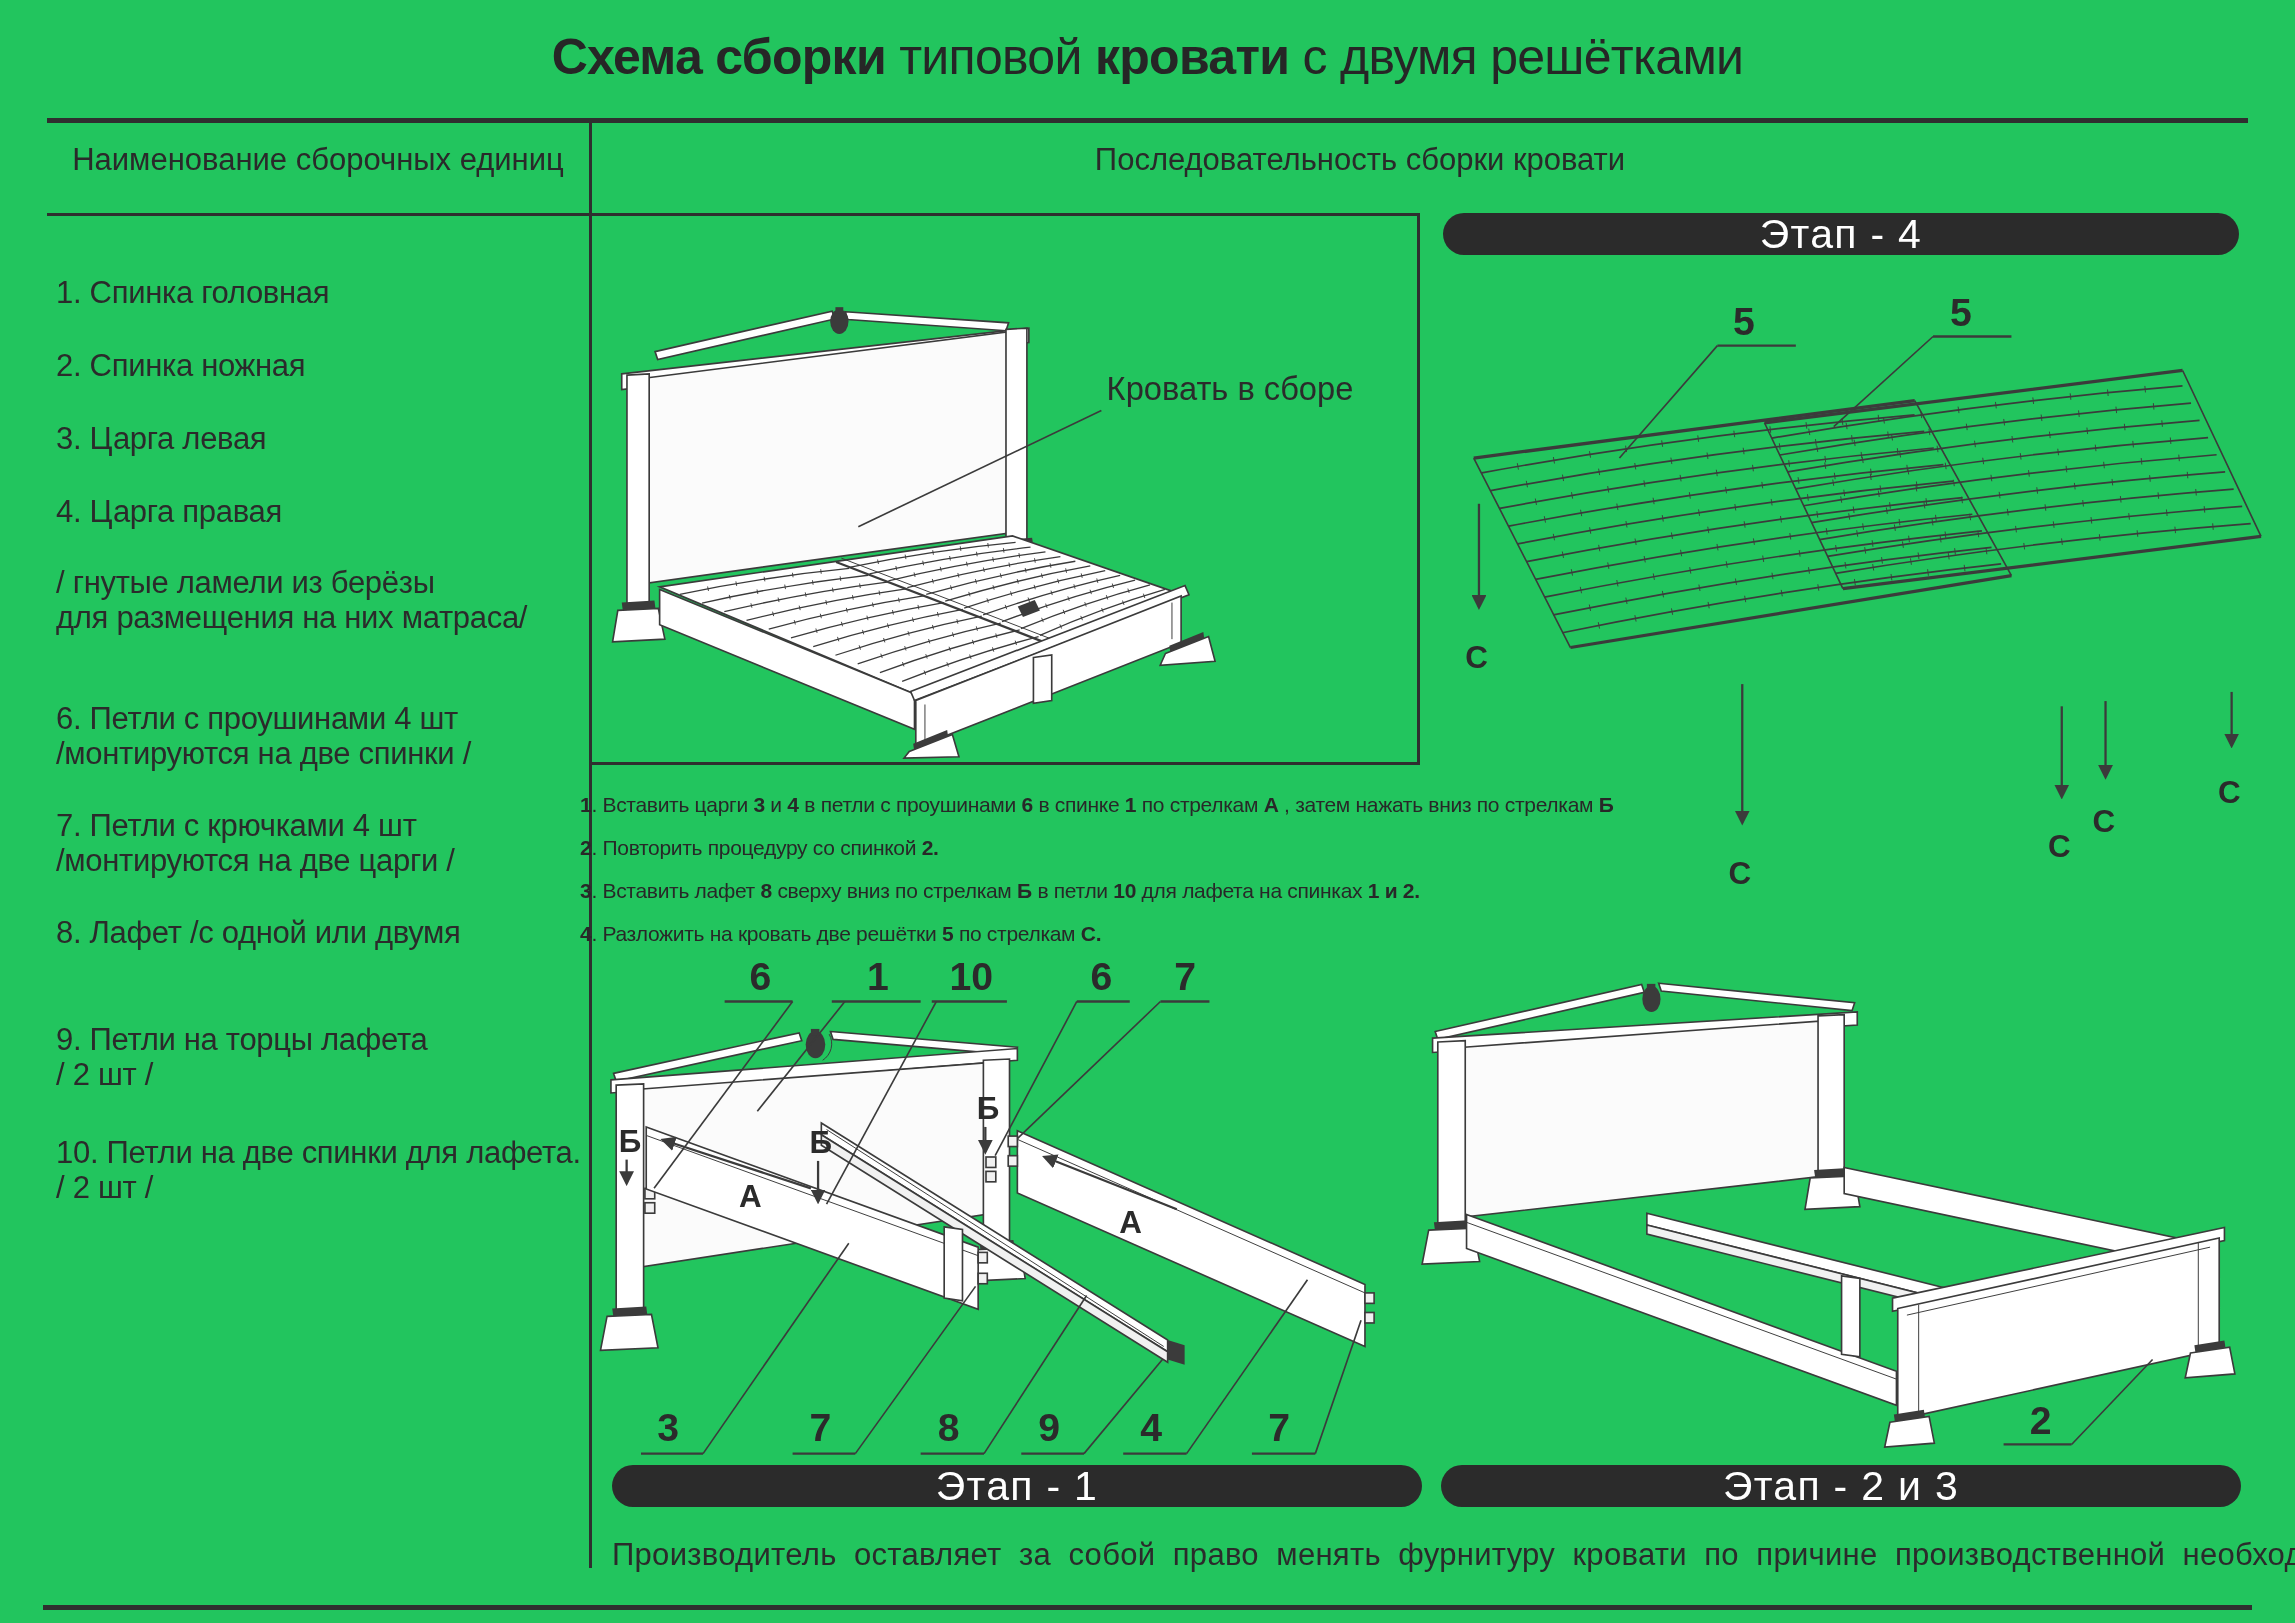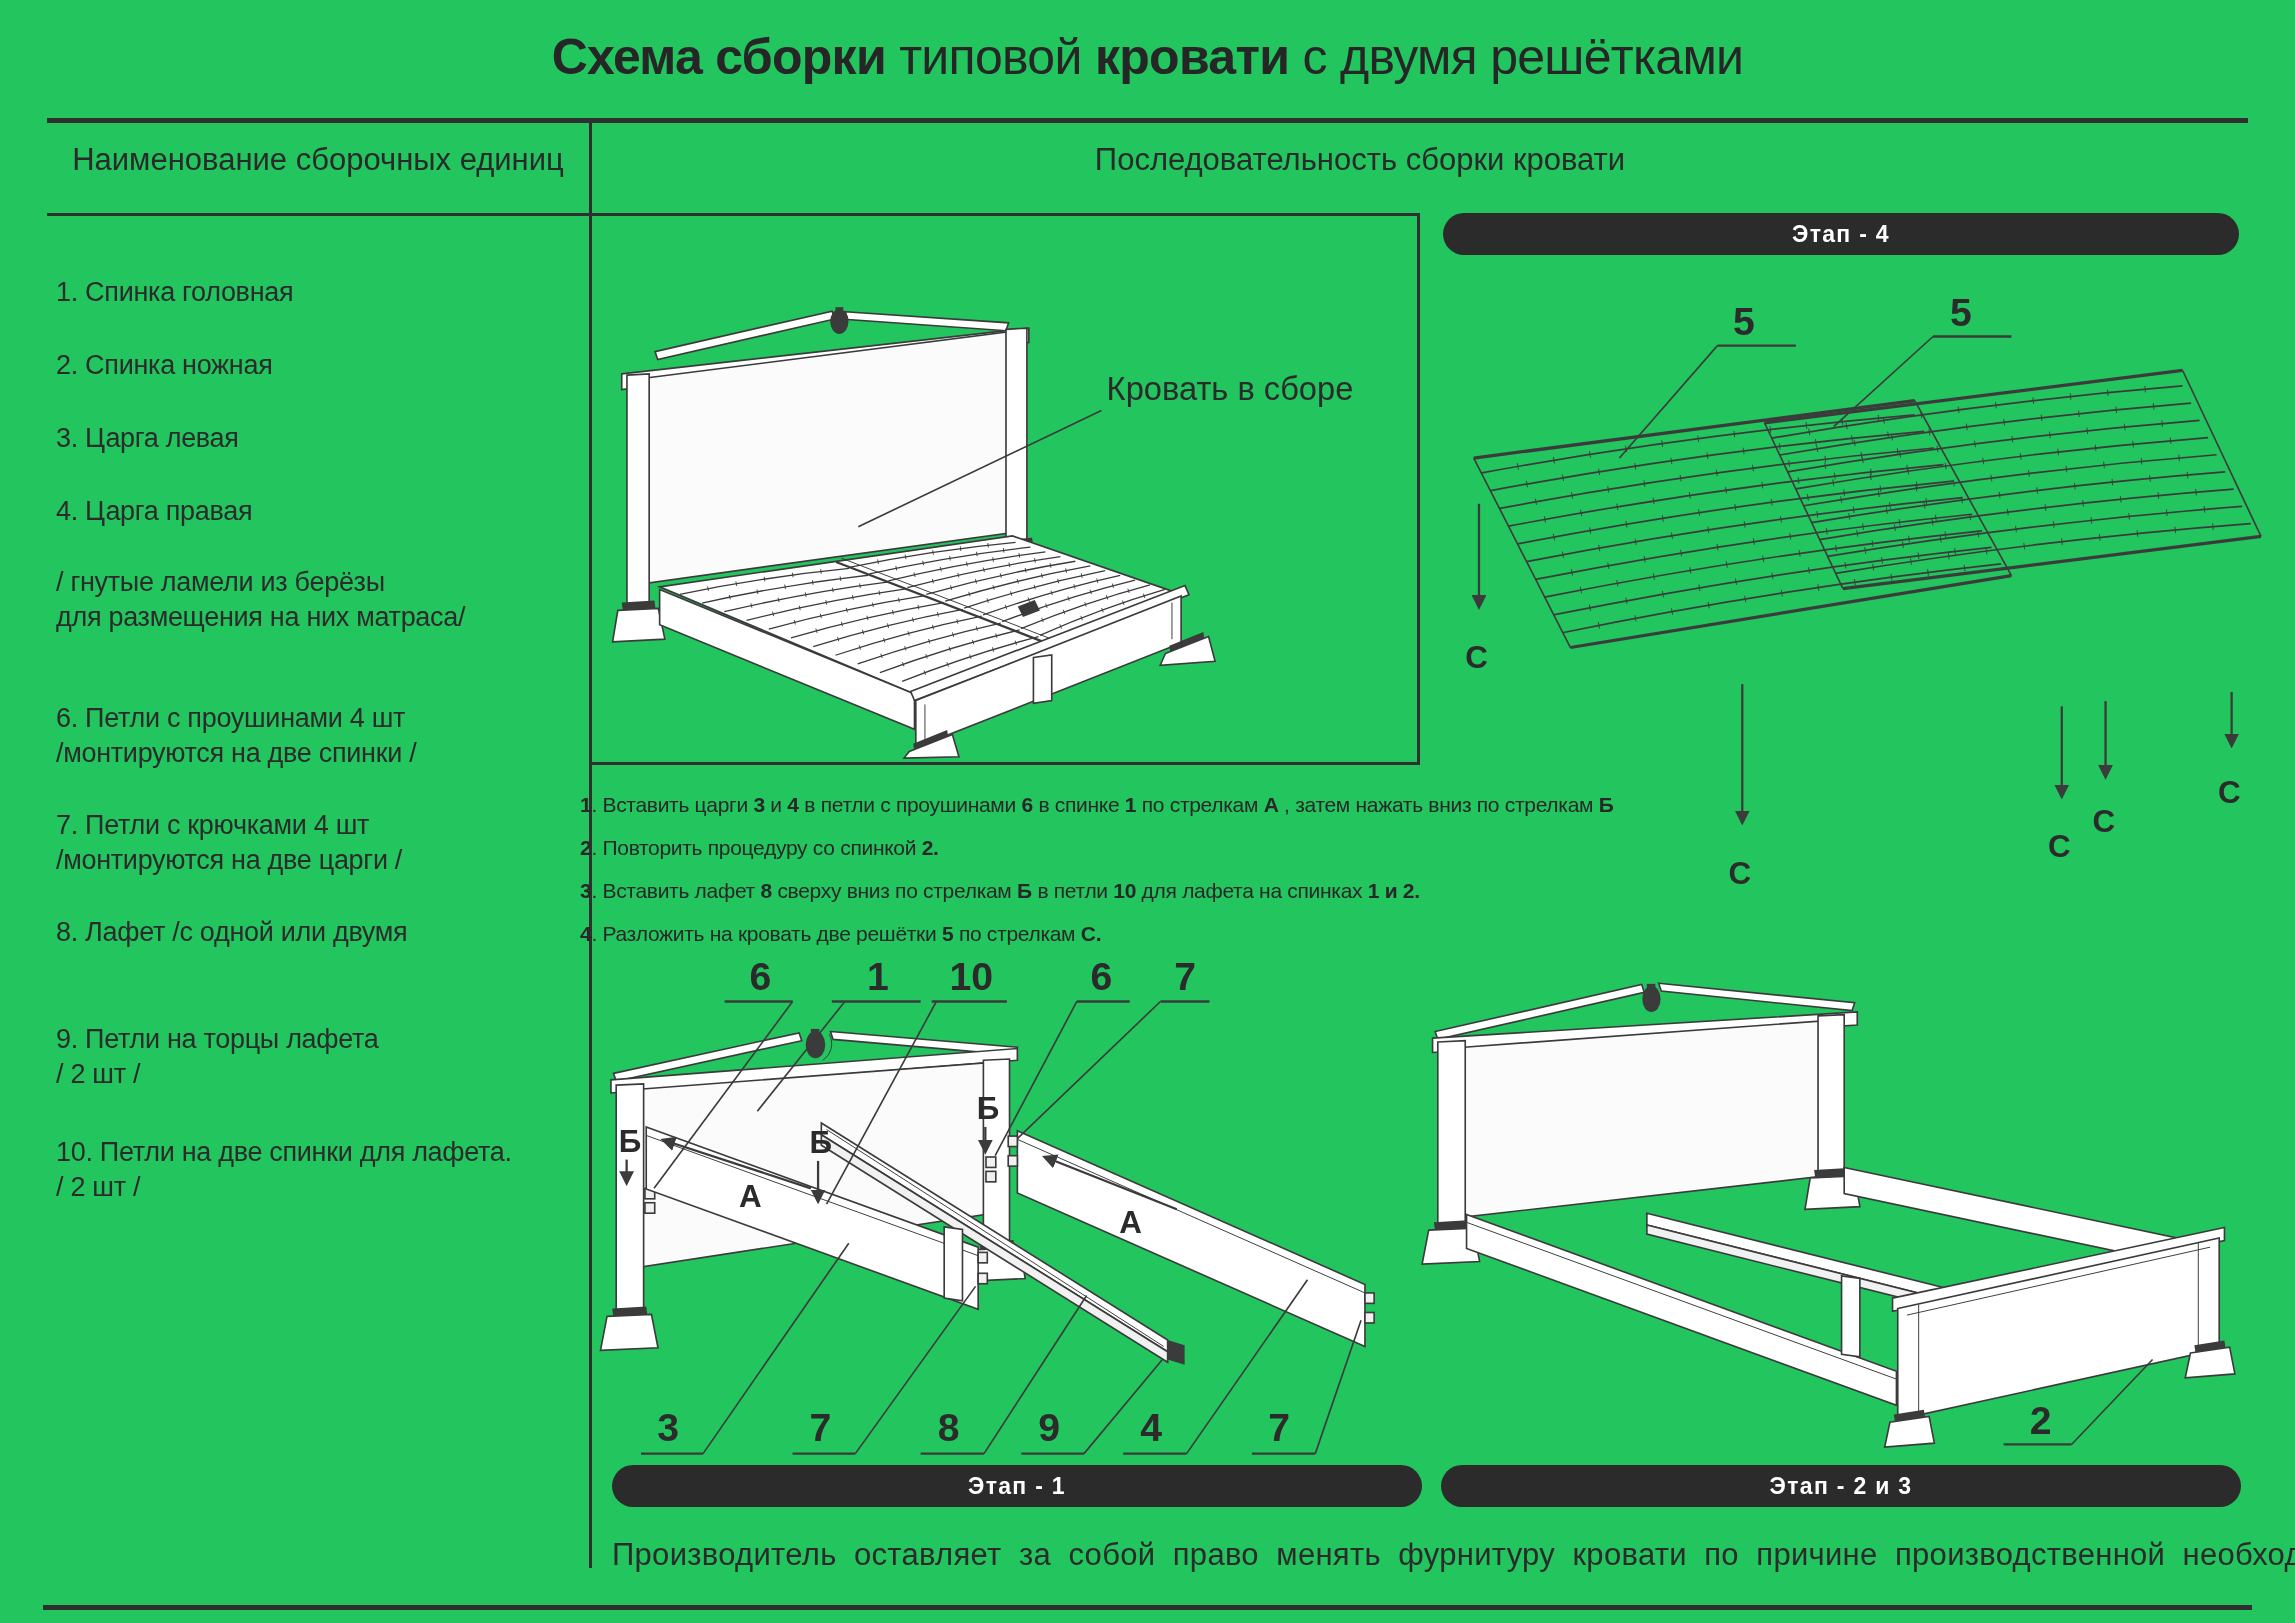--- a/index.html
+++ b/index.html
@@ -3,25 +3,25 @@
 <meta charset="utf-8">
 <style>
   html,body{margin:0;padding:0;background:#ffffff;}
   body{width:2295px;height:1624px;position:relative;font-family:"Liberation Sans",sans-serif;color:#2c2c2c;}
   .sheet{position:absolute;left:0;top:0;width:2295px;height:1624px;background:#22c55e;overflow:hidden;}
   .hline{position:absolute;background:#2f2f2f;}
   .vline{position:absolute;background:#2f2f2f;}
   .title{position:absolute;left:0;top:27.5px;width:100%;text-align:center;font-size:50px;letter-spacing:-0.7px;color:#262626;white-space:nowrap;}
   .title .b{font-weight:700;}
   .colhead{position:absolute;font-size:31px;color:#2a2a2a;text-align:center;letter-spacing:0;}
-  .parts-item{position:absolute;left:56px;width:543px;font-size:27px;line-height:35px;color:#2b2b2b;letter-spacing:-0.3px;}
+  .parts-item{position:absolute;left:56px;width:543px;font-size:31px;line-height:35px;color:#2b2b2b;letter-spacing:-0.3px;}
   .instr{position:absolute;left:580px;top:783px;font-size:21px;line-height:43px;color:#282828;letter-spacing:-0.3px;white-space:nowrap;}
   .instr .b{font-weight:700;}
   .banner{position:absolute;height:42px;background:#2b2b2b;border-radius:21px;display:flex;align-items:center;justify-content:center;}
-  .banner span{color:#ffffff;font-size:23px;font-weight:700;letter-spacing:1.3px;}
+  .banner span{color:#ffffff;font-size:41px;font-weight:400;letter-spacing:1.3px;}
   .footer{position:absolute;left:612px;top:1537px;font-size:31px;color:#2b2b2b;letter-spacing:0.3px;word-spacing:8.5px;white-space:nowrap;}
   svg{position:absolute;overflow:visible;}
   svg .ln{stroke:#3b3b3b;fill:none;stroke-width:2.5;}
   svg .ln15{stroke:#3b3b3b;fill:none;stroke-width:1.5;}
   svg .ln35{stroke:#3b3b3b;fill:none;stroke-width:3.5;}
   svg .ln5{stroke:#3b3b3b;fill:none;stroke-width:5;}
   svg .fw{fill:#ffffff;stroke:#3b3b3b;stroke-width:2.5;}
   svg .fp{fill:#fbfbfb;stroke:#3b3b3b;stroke-width:2.5;}
   svg .fg{fill:#f1f1f1;stroke:#3b3b3b;stroke-width:2.5;}
   svg .dk{fill:#3b3b3b;stroke:none;}

